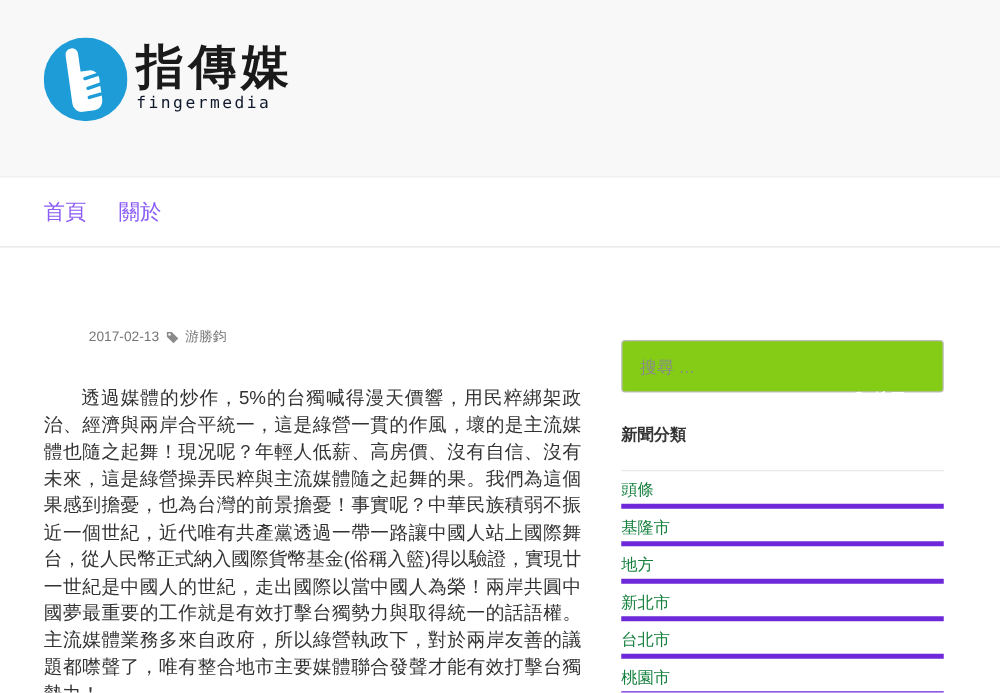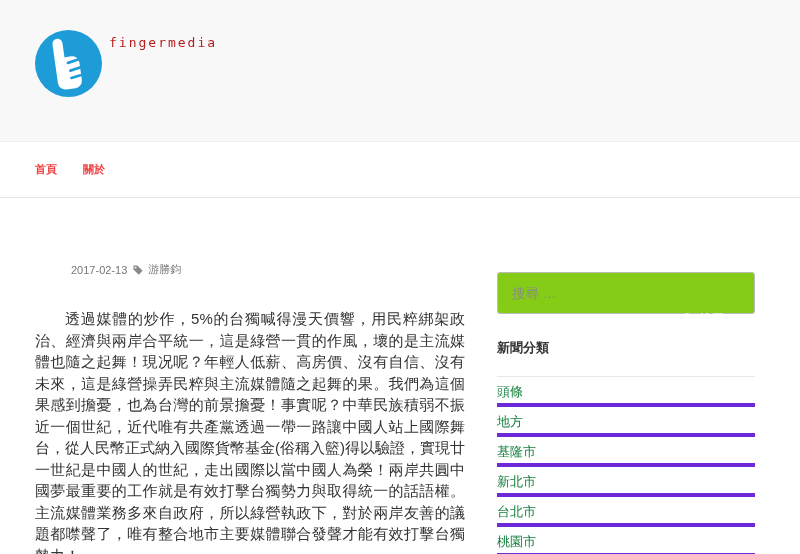--- a/index.html
+++ b/index.html
@@ -7,27 +7,27 @@
     font-family:"Liberation Sans","DejaVu Sans",sans-serif; }
 
   
   .site-header { height:141px; background:#f8f8f8; }
   .branding { display:flex; align-items:flex-start; padding:30px 0 0 35px; }
   .logo { width:67px; height:67px; flex:0 0 auto; cursor:pointer; }
   .titles { margin-left:7px; padding-top:4px; }
   .site-title { font-size:38px; font-weight:800; letter-spacing:4px; color:#1a1a1a;
     line-height:40px; }
   .site-sub { font-family:"DejaVu Sans Mono","Liberation Mono",monospace;
-    font-size:13px; letter-spacing:2px; color:#b91c1c; margin-top:1px;text-align:center; }
+    font-size:13px; letter-spacing:2px; color:#0f172a; margin-top:1px; }
 
   
   .main-nav { height:57px; background:#fff; border-top:1px solid #eee;
     border-bottom:1px solid #e5e5e5; display:flex; align-items:center;
     padding-left:35px; }
-  .nav-item { font-size:11px; font-weight:700; color:#ef4444; margin-right:26px;
+  .nav-item { font-size:17px; font-weight:400; color:#8b5cf6; margin-right:26px;
     cursor:pointer; text-decoration:none; }
 
   
   .content { display:flex; padding-left:35px; }
   .main-col { width:430px; padding-top:64px; }
   .side-col { width:258px; margin-left:32px; padding-top:74px; }
 
   
   .entry-meta { display:flex; align-items:center; font-size:11px; color:#767676;margin-left:36px; }
   .entry-meta .date { margin-right:5px; }
@@ -64,20 +64,21 @@
         <g transform="rotate(-8 50 55)">
           <rect x="31" y="40" width="36" height="48" rx="11" fill="#fff"></rect>
           <rect x="31" y="11" width="15" height="44" rx="7.5" fill="#fff"></rect>
           <line x1="50" y1="49" x2="67" y2="46" stroke="#1e9cd7" stroke-width="4" stroke-linecap="round"></line>
           <line x1="52" y1="61" x2="68" y2="58" stroke="#1e9cd7" stroke-width="4" stroke-linecap="round"></line>
           <line x1="52" y1="72" x2="66" y2="70" stroke="#1e9cd7" stroke-width="4" stroke-linecap="round"></line>
         </g>
       </svg>
     </div>
     <div class="titles">
+      <div class="site-title">指傳媒</div>
       <div class="site-sub">fingermedia</div>
     </div>
   </div>
 </header>
 
 <nav class="main-nav">
   <a class="nav-item">首頁</a>
   <a class="nav-item">關於</a>
 </nav>
 
@@ -105,21 +106,21 @@
           <circle cx="8.4" cy="8.4" r="5.6" fill="none" stroke="#fff" stroke-width="2.4"></circle>
           <line x1="13" y1="13" x2="17.6" y2="17.6" stroke="#fff" stroke-width="2.6" stroke-linecap="round"></line>
         </svg>
         <span>搜尋</span>
       </button>
     </form>
 
     <h2 class="widget-title">新聞分類</h2>
     <ul class="cat-list">
       <li>頭條</li>
+      <li>基隆市</li>
       <li>地方</li>
-      <li>基隆市</li>
       <li>新北市</li>
       <li>台北市</li>
       <li>桃園市</li>
     </ul>
   </aside>
 
 </div>
 
 </body></html>

